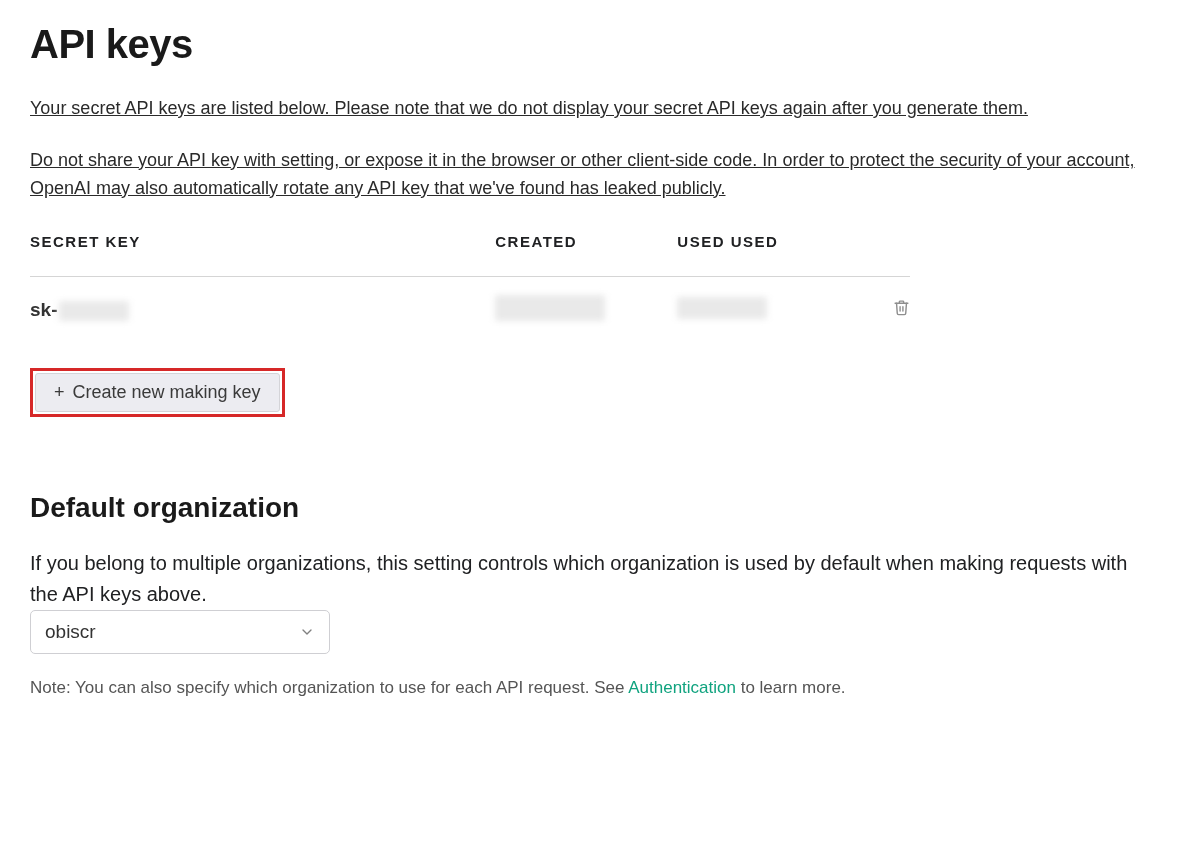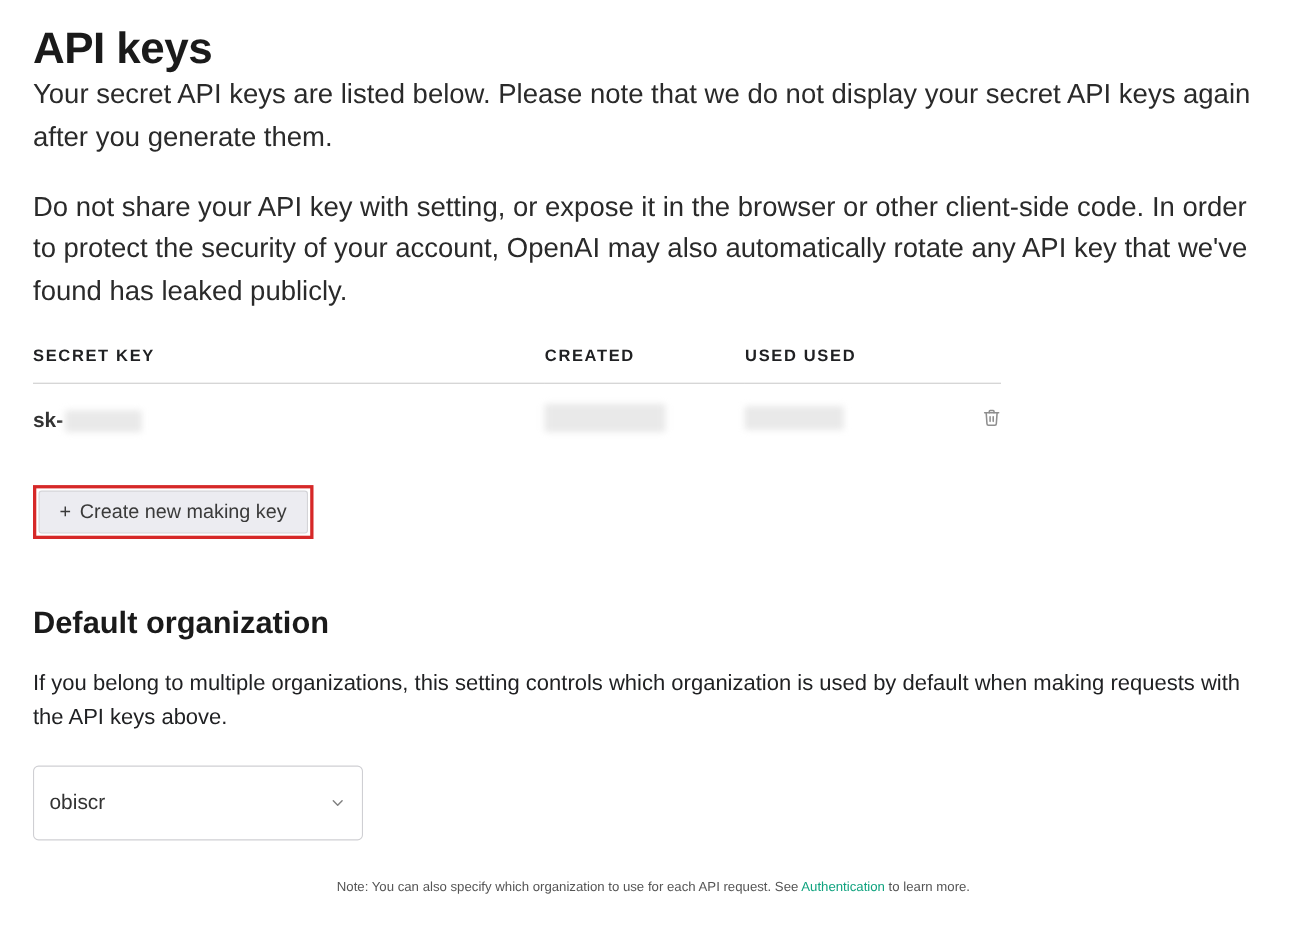--- a/index.html
+++ b/index.html
@@ -10,41 +10,43 @@
     body {
       font-family: -apple-system, BlinkMacSystemFont, "Segoe UI", Helvetica, Arial, sans-serif;
       background: #fff;
       color: #202123;
       padding: 22px 30px;
     }
     .page-title {
       font-size: 40px;
       font-weight: 700;
       letter-spacing: -0.5px;
+      margin-bottom: 28px;
       color: #1a1a1a;
     }
     .intro-paragraph {
-      font-size: 25px;
+      font-size: 18px;
       line-height: 1.55;
       color: #2a2a2a;
       margin-bottom: 24px;
       max-width: 1120px;
+      text-decoration: underline;
     }
     .keys-table {
       margin-top: 30px;
       width: 880px;
       border-collapse: collapse;
     }
     .keys-table thead th {
       text-align: left;
       font-size: 15px;
       letter-spacing: 1.5px;
       font-weight: 600;
       color: #202123;
-      padding-bottom: 16px;
+      padding-bottom: 26px;
       border-bottom: 1px solid #d5d5d5;
     }
     .keys-table td {
       padding: 18px 0;
       font-size: 19px;
       vertical-align: middle;
     }
     .col-secret { width: 460px; font-weight: bold; }
     .col-created { width: 180px; }
     .col-last { width: 180px; }
@@ -86,52 +88,50 @@
       gap: 8px;
       border-radius: 3px;
     }
     .create-btn .plus {
       font-size: 18px;
       line-height: 1;
     }
     .section-heading {
       font-size: 28px;
       font-weight: 700;
-      margin-top: 60px;
+      margin-top: 75px;
       margin-bottom: 24px;
       color: #1a1a1a;
     }
     .org-paragraph {
       font-size: 20px;
       line-height: 1.55;
       max-width: 1120px;
-      margin-bottom: 28px;
     }
     .org-select {
       border: 1px solid #cfcfd3;
       border-radius: 5px;
-      padding: 22px 14px;
+      padding: 10px 14px;
       width: 300px;
       font-size: 19px;
       display: flex;
       justify-content: space-between;
       align-items: center;
       cursor: pointer;
       color: #333;
     }
     .chevron {
       width: 16px;
       height: 16px;
       color: #808080;
     }
     .note-line {
-      margin-top: 35px;
-      font-size: 12px;
+      margin-top: 24px;
+      font-size: 17px;
       color: #555;
-      text-align: center;
     }
     .note-line .link {
       color: #10a37f;
       cursor: pointer;
     }
   </style>
 </head>
 <body>
 
 

